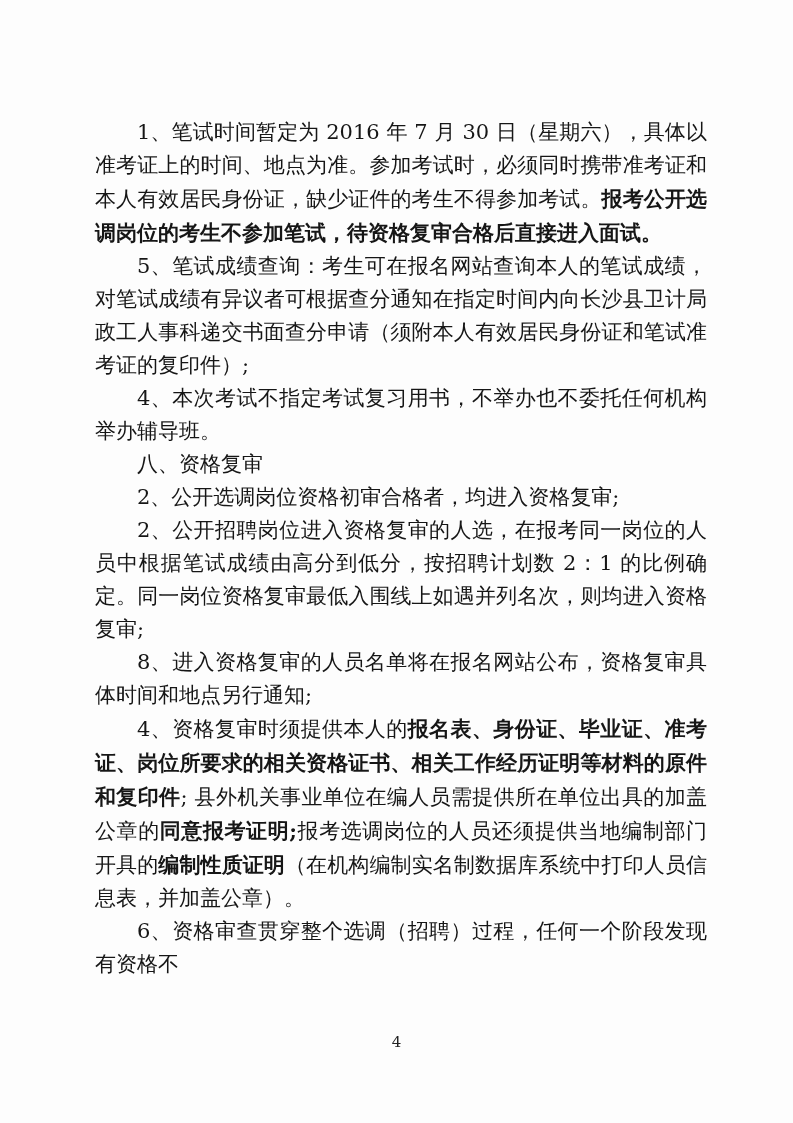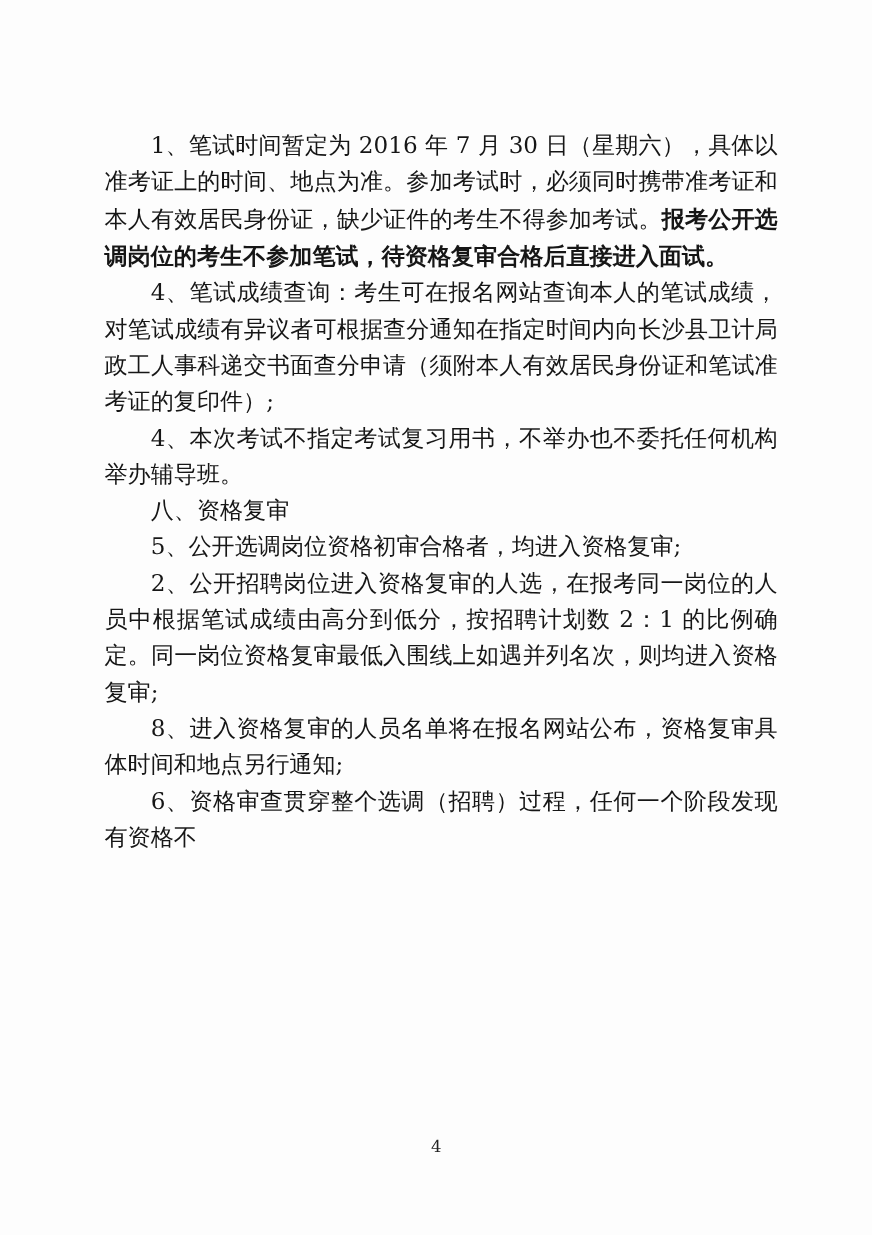--- a/index.html
+++ b/index.html
@@ -42,32 +42,33 @@
 </style>
 </head>
 <body>
 
 <div class="page">
   <div class="content">
 
     <p class="para"><span>1、笔试时间暂定为 2016 年 7 月 30 日（星期六），具体以准考证上的时间、地点为准。参加考试时，必须同时携带准考证和本人有效居民身份证，缺少证件的考生不得参加考试。</span><span class="b">报考公开选调岗位的考生不参加笔试，待资格复审合格后直接进入面试。</span></p>
 
 
-    <p class="para"><span>4、笔试成绩查询：考生可在报名网站查询本人的笔试成绩，对笔试成绩有异议者可根据查分通知在指定时间内向长沙县卫计局政工人事科递交书面查分申请（须附本人有效居民身份证和笔试准考证的复印件）;</span></p>
+    <p class="para"><span>5、笔试成绩查询：考生可在报名网站查询本人的笔试成绩，对笔试成绩有异议者可根据查分通知在指定时间内向长沙县卫计局政工人事科递交书面查分申请（须附本人有效居民身份证和笔试准考证的复印件）;</span></p>
 
     <p class="para"><span>4、本次考试不指定考试复习用书，不举办也不委托任何机构举办辅导班。</span></p>
 
     <p class="para heading"><span>八、资格复审</span></p>
 
-    <p class="para"><span>5、公开选调岗位资格初审合格者，均进入资格复审;</span></p>
+    <p class="para"><span>2、公开选调岗位资格初审合格者，均进入资格复审;</span></p>
 
     <p class="para"><span>2、公开招聘岗位进入资格复审的人选，在报考同一岗位的人员中根据笔试成绩由高分到低分，按招聘计划数 2：1 的比例确定。同一岗位资格复审最低入围线上如遇并列名次，则均进入资格复审;</span></p>
 
     <p class="para"><span>8、进入资格复审的人员名单将在报名网站公布，资格复审具体时间和地点另行通知;</span></p>
 
+    <p class="para"><span>4、资格复审时须提供本人的</span><span class="b">报名表、身份证、毕业证、准考证、岗位所要求的相关资格证书、相关工作经历证明等材料的原件和复印件</span><span>; 县外机关事业单位在编人员需提供所在单位出具的加盖公章的</span><span class="b">同意报考证明;</span><span>报考选调岗位的人员还须提供当地编制部门开具的</span><span class="b">编制性质证明</span><span>（在机构编制实名制数据库系统中打印人员信息表，并加盖公章）。</span></p>
 
 
     <p class="para"><span>6、资格审查贯穿整个选调（招聘）过程，任何一个阶段发现有资格不</span></p>
 
   </div>
 
   <div class="footer">4</div>
 </div>
 
 </body></html>

